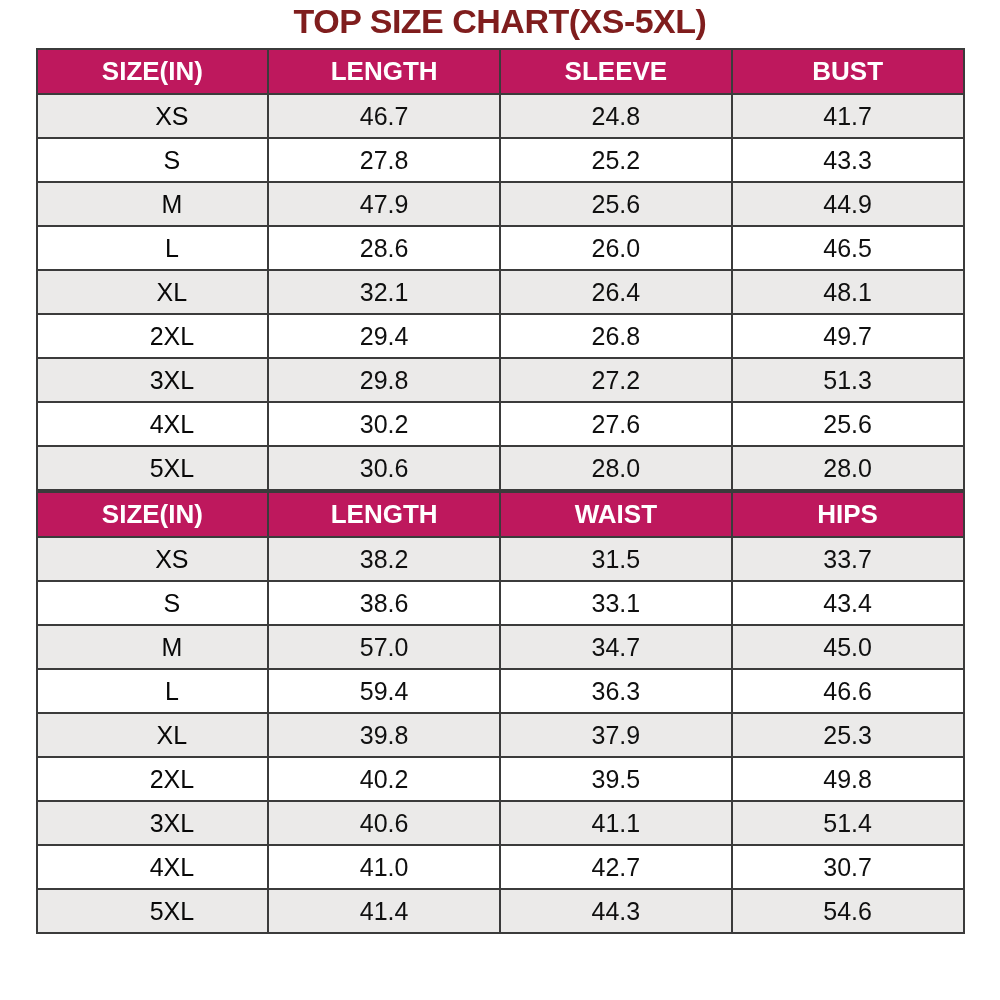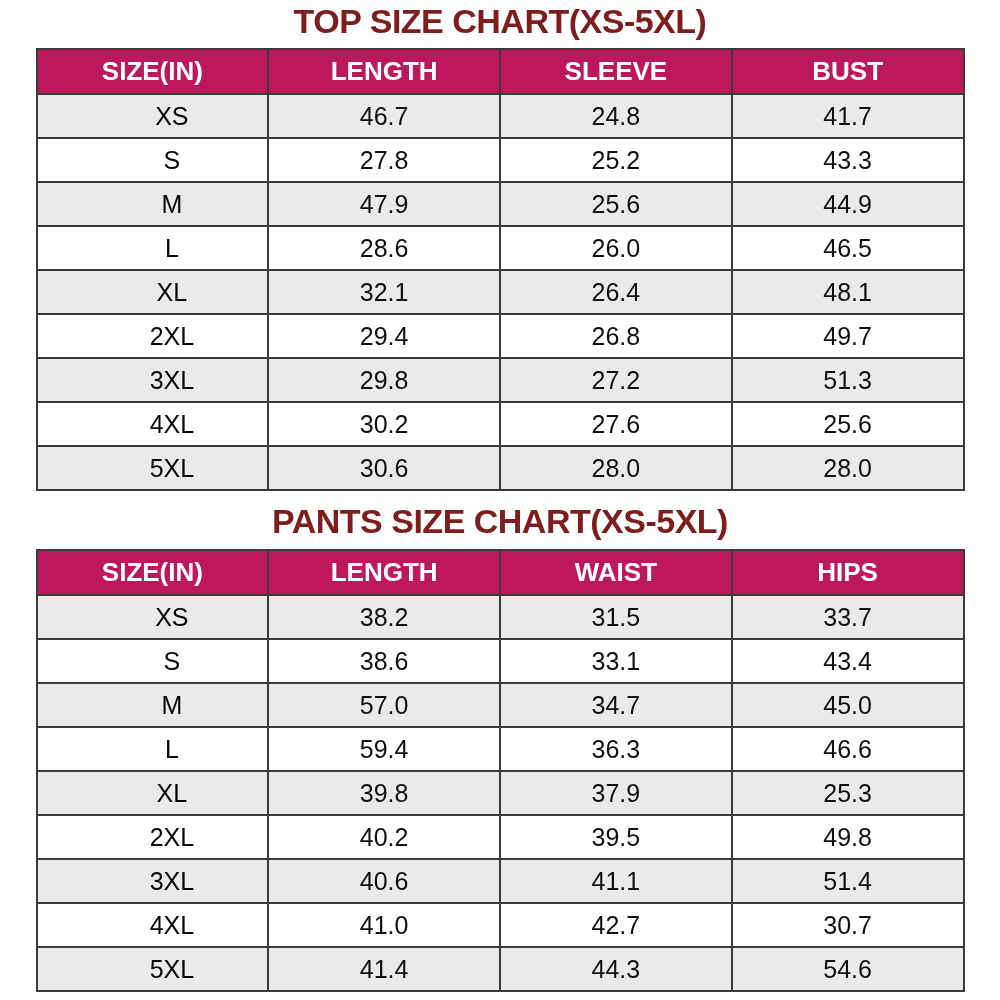--- a/index.html
+++ b/index.html
@@ -131,21 +131,20 @@
           <td class="size-col">5XL</td>
           <td>30.6</td>
           <td>28.0</td>
           <td>28.0</td>
         </tr>
       </tbody>
   </table>
 </div>
 
 <div class="chart-block">
-  <div class="size-chart-title second">PANTS SIZE CHART(XS-5XL)</div>
   <table class="size-table">
     <thead>
       <tr>
         <th>SIZE(IN)</th>
         <th>LENGTH</th>
         <th>WAIST</th>
         <th>HIPS</th>
       </tr>
     </thead>
     <tbody>

